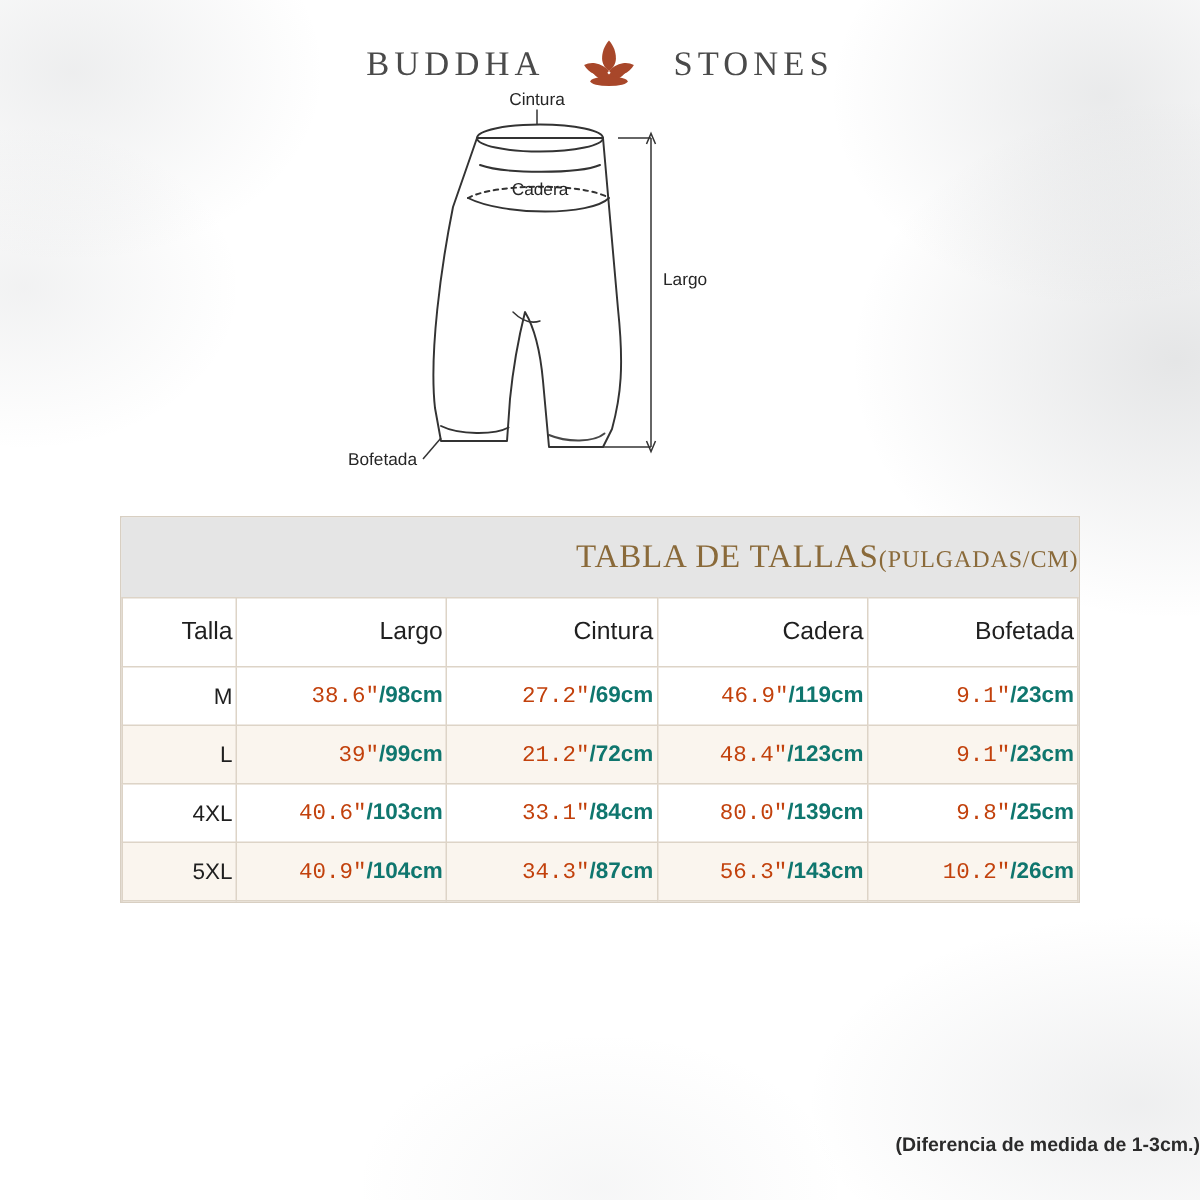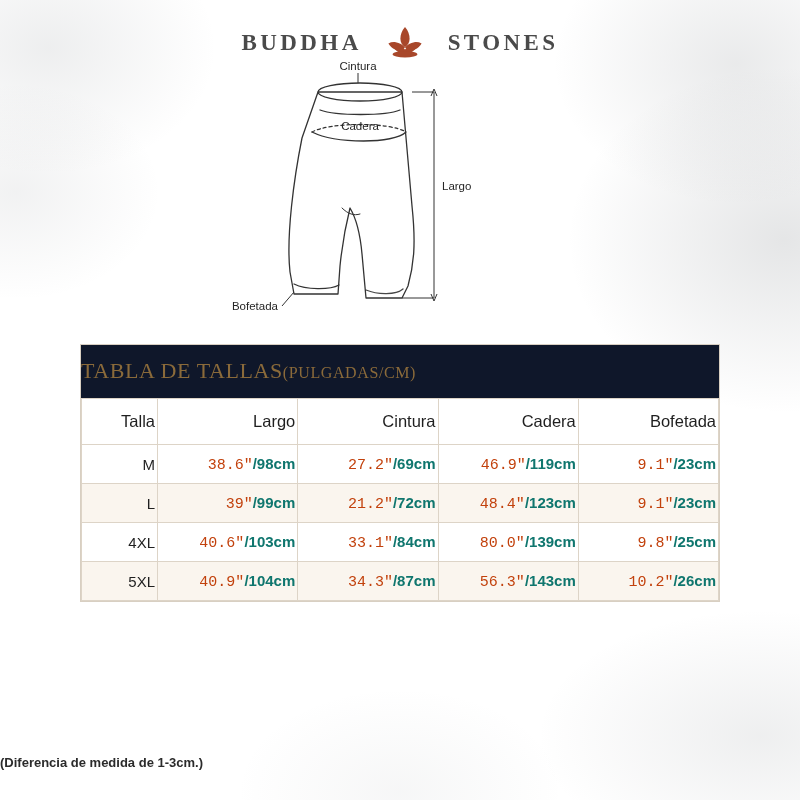--- a/index.html
+++ b/index.html
@@ -37,21 +37,21 @@
     align-items: center;
     justify-content: center;
     gap: 12px;
     height: 46px;
   }
   .brand-word {
     font-size: 23px;
     letter-spacing: 3.4px;
     color: #4a4a4a;
     font-family: "Liberation Serif", serif;
-    font-weight: 700;
+    font-weight: 400;
   }
   .lotus { display: block; }
 
   
   .diagram {
     position: absolute;
     top: 58px; left: 0; right: 0;
     height: 268px;
   }
   .diagram svg { display: block; margin: 0 auto; }
@@ -63,22 +63,22 @@
 
   
   .table-wrap {
     position: absolute;
     left: 80px; top: 344px;
     width: 640px;
     border: 1px solid #d8cfc2;
     background: #ffffff;
   }
   .table-title {
-    background: #0f172a;
-    text-align: left;
+    background: #e5e5e5;
+    text-align: right;
     padding: 13px 0 14px;
     color: #8a6a3a;
     font-family: "Liberation Serif", serif;
     letter-spacing: 0.6px;
   }
   .table-title .t-main { font-size: 22px; }
   .table-title .t-sub { font-size: 16px; }
 
   table.sizes {
     width: 100%;
@@ -102,21 +102,21 @@
   }
   table.sizes td:first-child, table.sizes th:first-child { width: 76px; }
   table.sizes tbody tr:nth-child(even) { background: #faf5ee; }
   .inch { color: #c2410c; font-family: Liberation Mono, monospace; }
   .cmv { color: #0f766e; font-weight: bold; }
 
   .footnote {
     position: absolute;
     left: 0; right: 0;
     top: 755px;
-    text-align: left;
+    text-align: right;
     font-size: 13px;
     font-weight: bold;
     color: #2b2b2b;
   }
 </style>
 </head>
 <body>
 
 <div id="page">
   <div class="bg-wash"></div>

